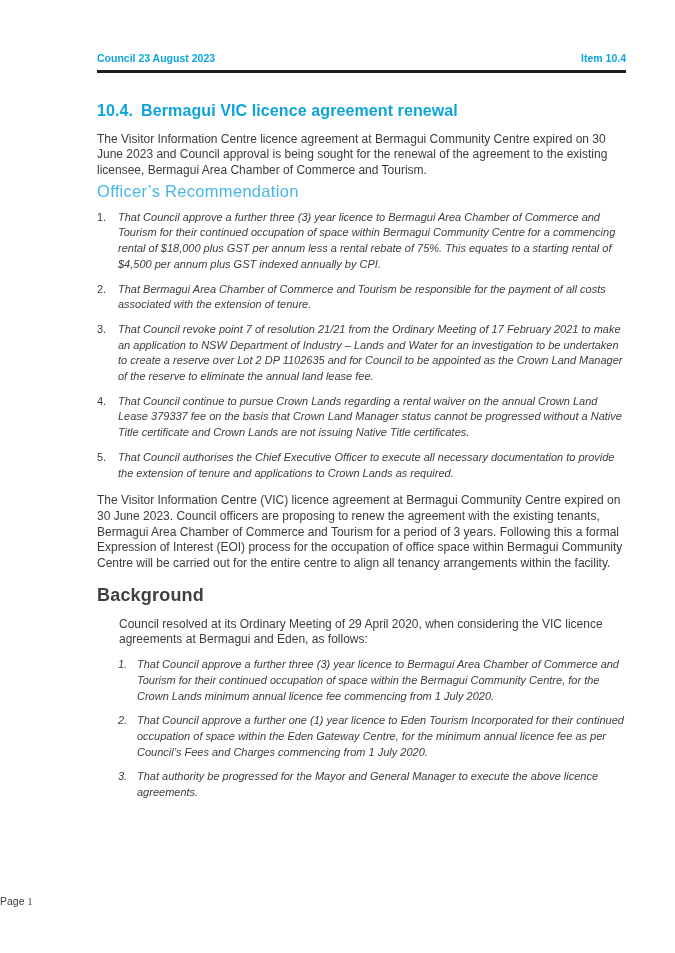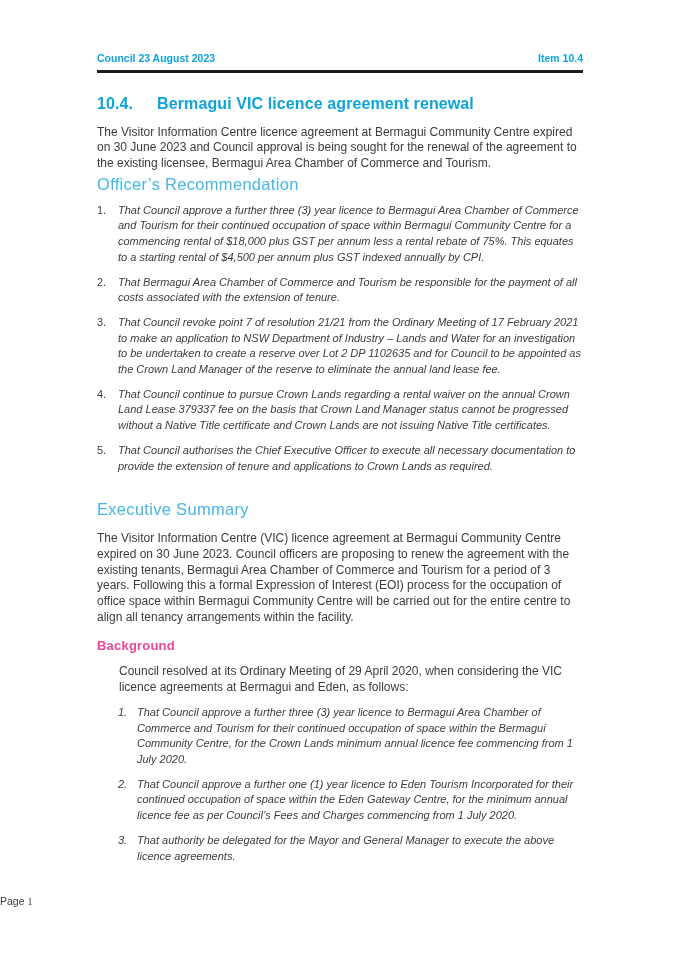--- a/index.html
+++ b/index.html
@@ -3,55 +3,54 @@
 <meta charset="utf-8">
 <style>
   html,body { margin:0; padding:0; background:#ffffff; }
   .page {
     position:relative;
     width:675px; height:953px;
     background:#ffffff;
     font-family:"Liberation Sans", sans-serif;
     color:#3c3c3c;
     box-sizing:border-box;
-    padding:52px 92px 0 97px;
+    padding:52px 49px 0 97px;
     overflow:hidden;
   }
   .doc-header {
     display:flex; justify-content:space-between; align-items:baseline;
     font-size:10.5px; font-weight:bold; color:#0da4de;
   }
   .header-rule {
     height:2.6px; background:#1d1d1d; margin-top:6px;
   }
   .doc-title {
     display:flex; align-items:baseline;
-    margin-top:22px;
+    margin-top:29px;
     font-size:16px; font-weight:bold; color:#0da4de;
     letter-spacing:0.1px;
-    gap:16px;
   }
   .doc-title .title-num { margin-right:8px; }
   .body-text {
     font-size:12px; line-height:15.7px; color:#3c3c3c;
   }
   .intro-para { margin-top:12px; }
   .byline {
     margin-top:9px; text-align:right;
     font-size:10.5px; font-weight:bold; color:#343434;
   }
   .section-heading {
     margin-top:3px;
     font-size:16.5px; font-weight:normal; color:#46b6e8;
     letter-spacing:0.3px;
   }
   .section-heading.exec { margin-top:26px; }
   .sub-heading {
     margin-top:13px;
-    font-size:13px; font-weight:bold; color:#ec4899;
+    font-size:18px; font-weight:bold; color:#404040;
     letter-spacing:0.2px;
   }
   .num-list { margin-top:3px; }
   .list-item {
     display:flex; margin-top:9px;
     font-size:11px; line-height:15.7px;
   }
   .list-item .li-num { flex:0 0 21px; }
   .list-item .li-text { flex:1;font-style:italic; }
   .bg-intro { margin-top:11px;margin-left:22px; }
@@ -102,40 +101,39 @@
     <div class="list-item">
       <span class="li-num">4.</span>
       <span class="li-text">That Council continue to pursue Crown Lands regarding a rental waiver on the annual Crown Land Lease 379337 fee on the basis that Crown Land Manager status cannot be progressed without a Native Title certificate and Crown Lands are not issuing Native Title certificates.</span>
     </div>
     <div class="list-item">
       <span class="li-num">5.</span>
       <span class="li-text">That Council authorises the Chief Executive Officer to execute all necessary documentation to provide the extension of tenure and applications to Crown Lands as required.</span>
     </div>
   </div>
 
-  <div class="section-heading exec">Executive Summary</div>
 
   <div class="body-text intro-para">The Visitor Information Centre (VIC) licence agreement at Bermagui Community Centre expired on 30 June 2023. Council officers are proposing to renew the agreement with the existing tenants, Bermagui Area Chamber of Commerce and Tourism for a period of 3 years. Following this a formal Expression of Interest (EOI) process for the occupation of office space within Bermagui Community Centre will be carried out for the entire centre to align all tenancy arrangements within the facility.</div>
 
   <div class="sub-heading">Background</div>
 
   <div class="body-text bg-intro">Council resolved at its Ordinary Meeting of 29 April 2020, when considering the VIC licence agreements at Bermagui and Eden, as follows:</div>
 
   <div class="num-list italic-list">
     <div class="list-item">
       <span class="li-num">1.</span>
       <span class="li-text">That Council approve a further three (3) year licence to Bermagui Area Chamber of Commerce and Tourism for their continued occupation of space within the Bermagui Community Centre, for the Crown Lands minimum annual licence fee commencing from 1 July 2020.</span>
     </div>
     <div class="list-item">
       <span class="li-num">2.</span>
       <span class="li-text">That Council approve a further one (1) year licence to Eden Tourism Incorporated for their continued occupation of space within the Eden Gateway Centre, for the minimum annual licence fee as per Council’s Fees and Charges commencing from 1 July 2020.</span>
     </div>
     <div class="list-item">
       <span class="li-num">3.</span>
-      <span class="li-text">That authority be delegated for the Mayor and General Manager to execute the above licence agreements.</span>
+      <span class="li-text">That authority be progressed for the Mayor and General Manager to execute the above licence agreements.</span>
     </div>
   </div>
 
   <div class="page-footer">
     <span>Page</span>
     <span class="pg-num">1</span>
   </div>
 
 </div>
 

